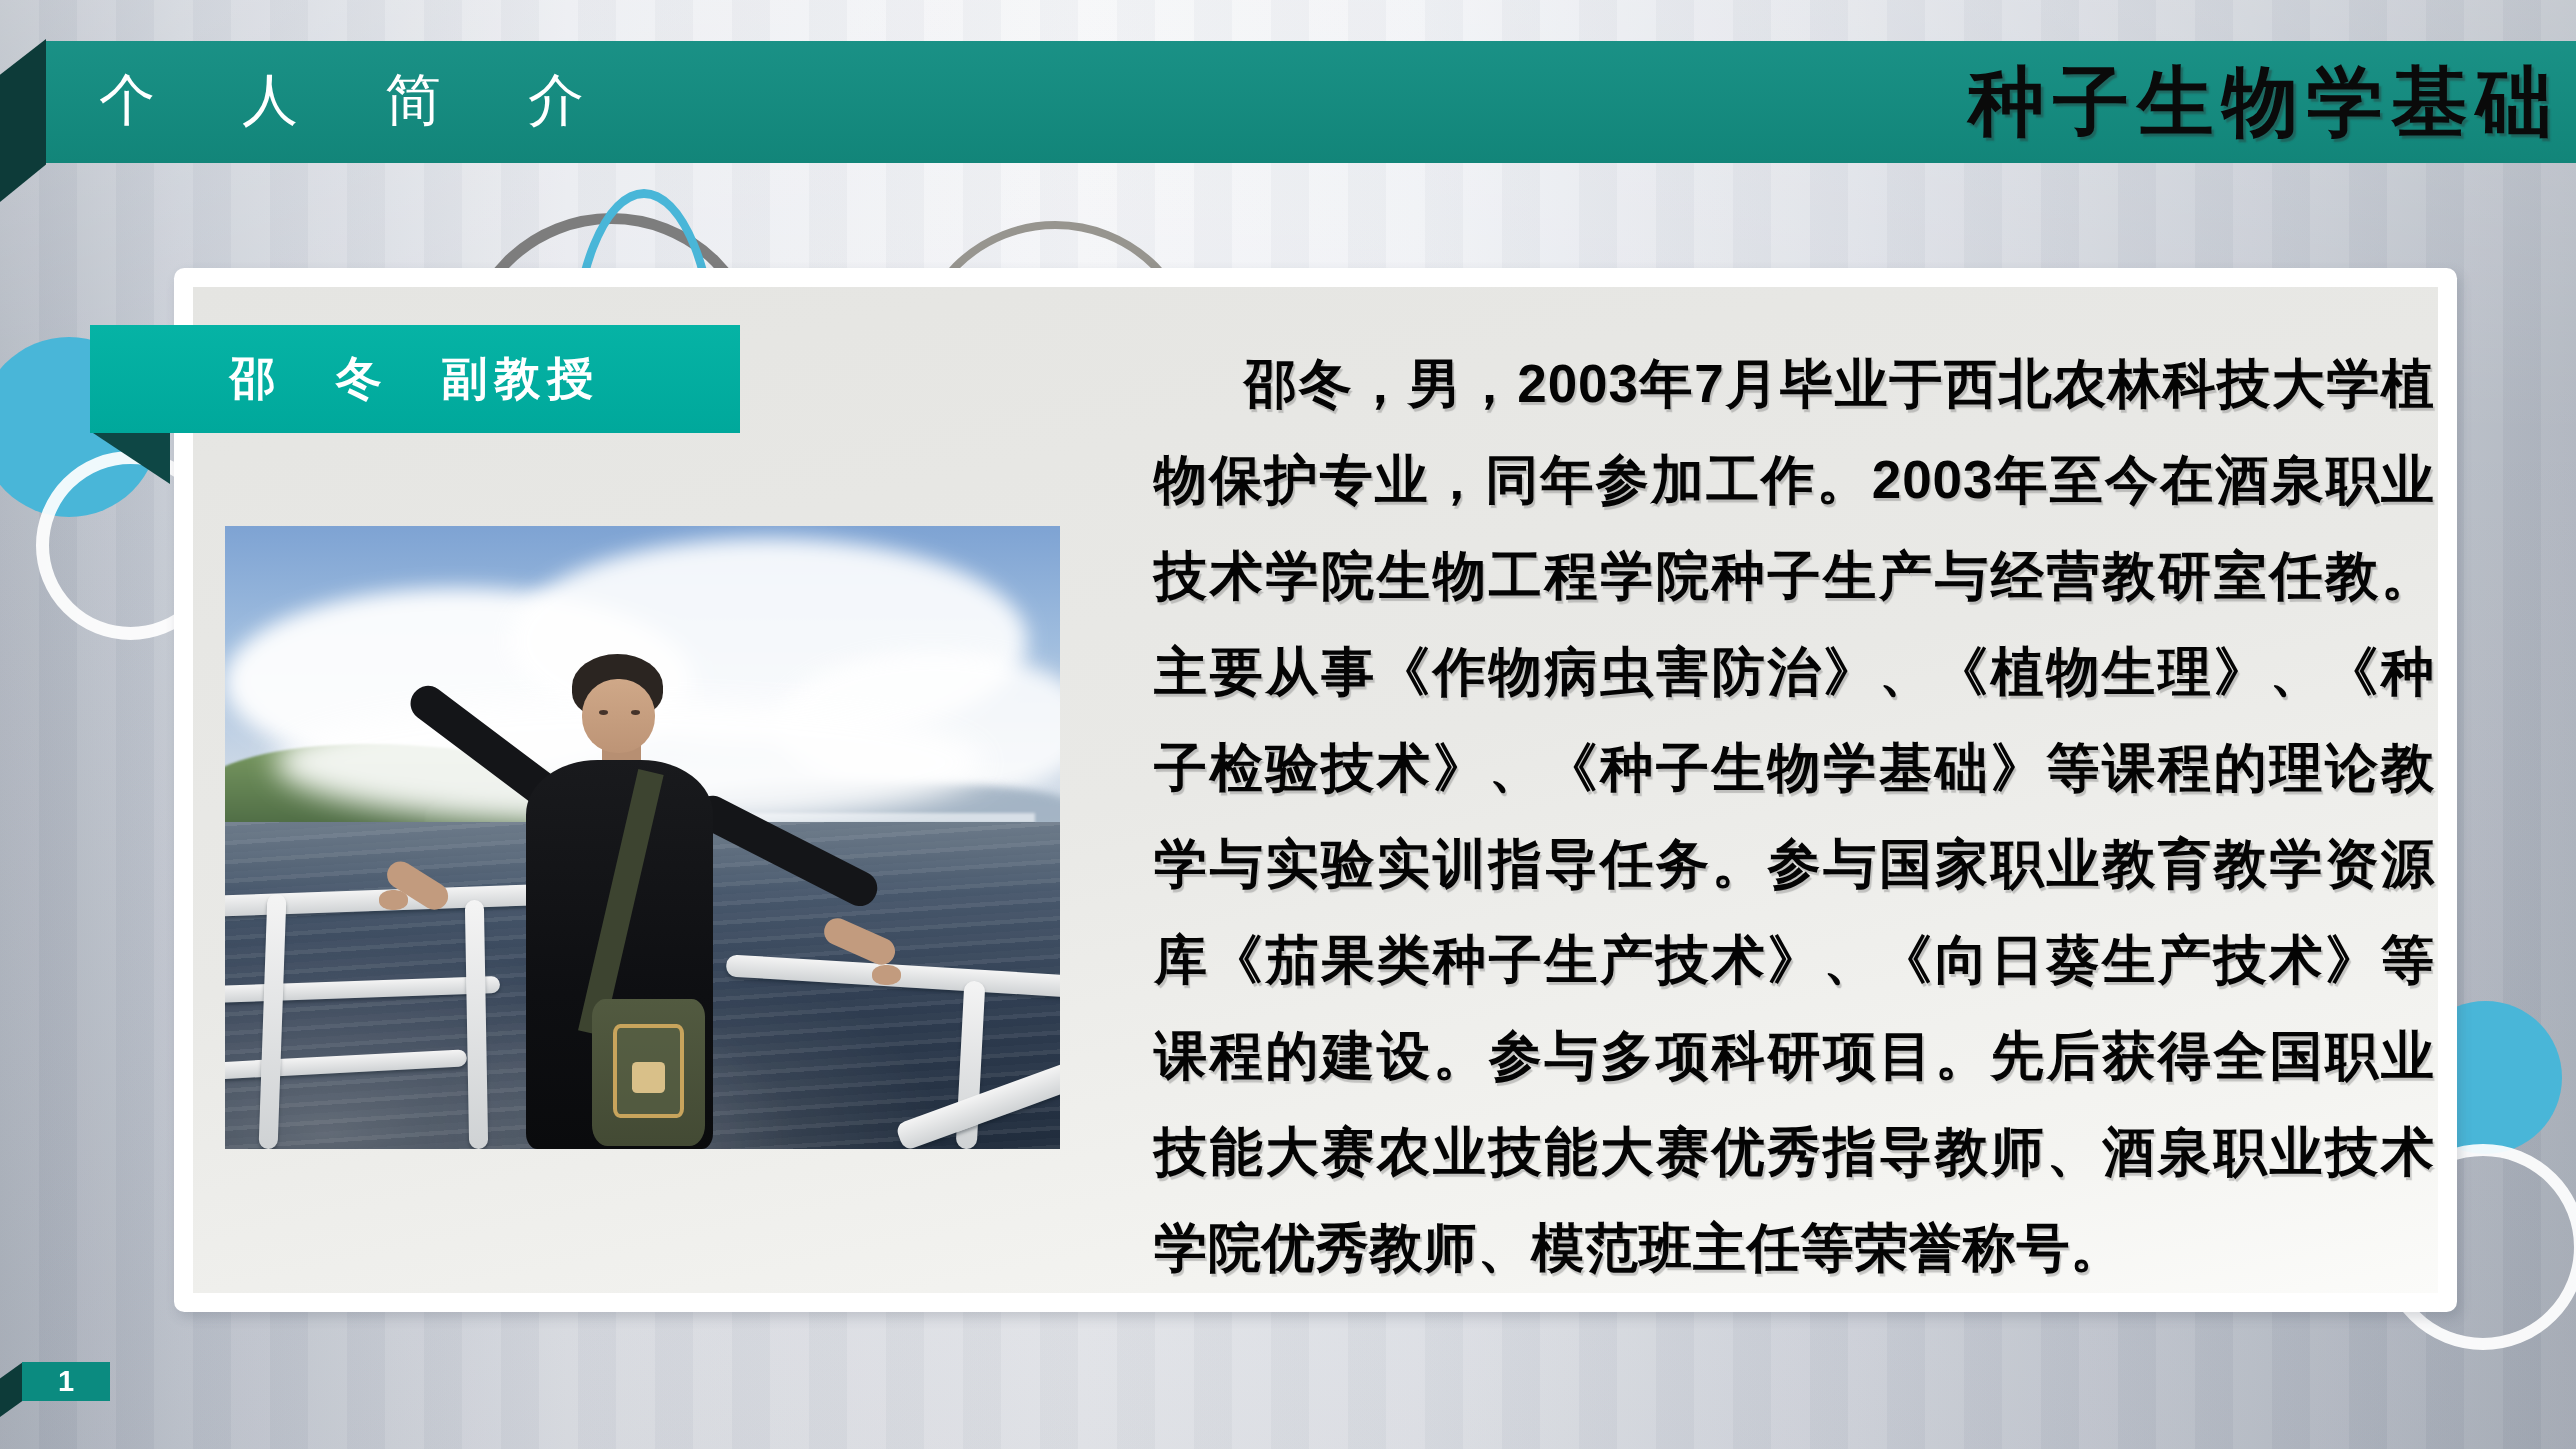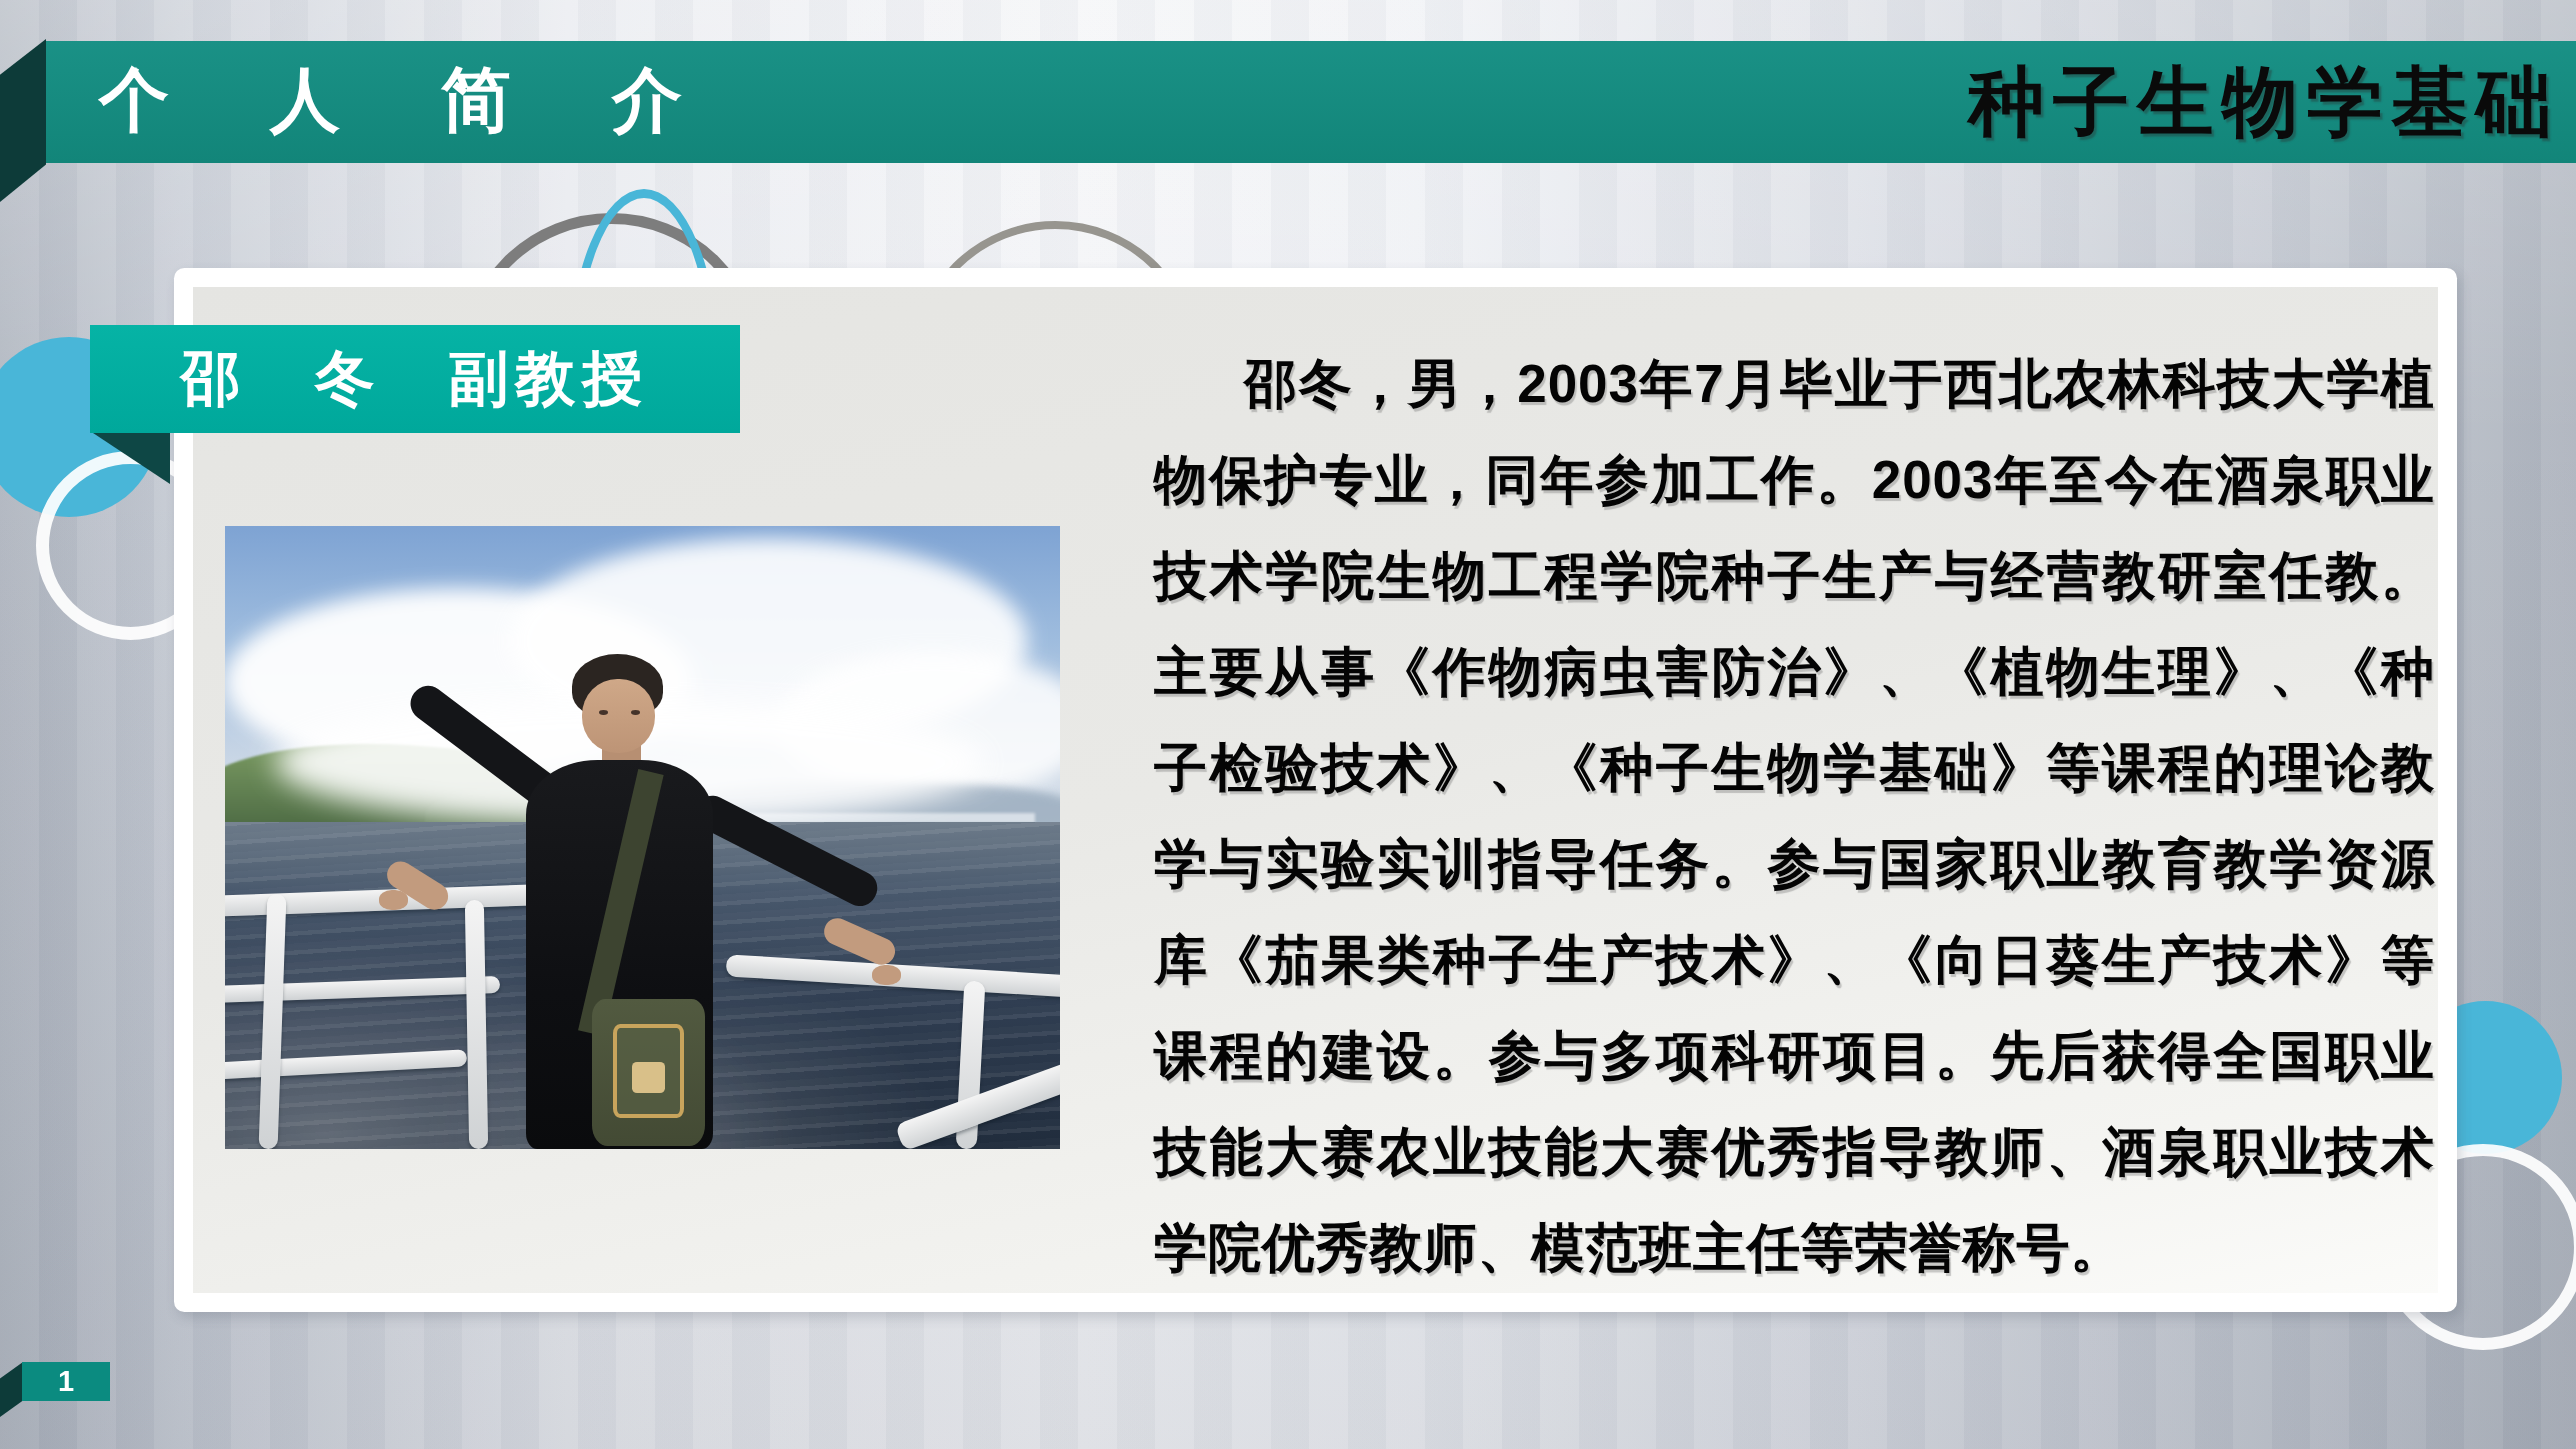--- a/index.html
+++ b/index.html
@@ -31,21 +31,21 @@
   .ring-white-right{left:2380px;top:1144px;width:182px;height:182px;border:12px solid rgba(255,255,255,0.92);}
 
   
   .banner{
     position:absolute;left:46px;top:41px;right:0;height:122px;z-index:4;
     background:linear-gradient(180deg,#1a9186 0%, #128579 100%);
     display:flex;align-items:center;justify-content:space-between;
     padding:0 15.5px 0 53px;box-sizing:border-box;
   }
   .banner-title{
-    color:#ffffff;font-size:70px;font-weight:700;letter-spacing:15.5px;
+    color:#ffffff;font-size:56px;font-weight:400;letter-spacing:15.5px;
     font-family:"DejaVu Serif", cursive, serif;
     white-space:nowrap;line-height:1;transform:translateY(-1.7px);
   }
   .banner-dept{
     color:#0a0a0a;font-size:76px;font-weight:900;letter-spacing:8.6px;
     white-space:nowrap;line-height:1;
     text-shadow:2.6px 2.6px 1.7px rgba(40,60,58,0.45);
   }
   .banner-fold{
     position:absolute;left:0;top:39px;width:46px;height:163px;z-index:3;
@@ -63,21 +63,21 @@
     width:100%;height:100%;
     background:linear-gradient(168deg,#e5e5e2 0%, #e9e9e6 48%, #f4f4f1 85%, #fbfbf9 100%);
   }
 
   
   .badge{
     position:absolute;left:90px;top:325px;width:650px;height:108px;z-index:5;
     background:linear-gradient(180deg,#06b3a5 0%, #00a89b 100%);
     display:flex;align-items:center;justify-content:center;
   }
-  .badge-label{color:#ffffff;font-size:60px;font-weight:700;letter-spacing:6.9px;white-space:nowrap;}
+  .badge-label{color:#ffffff;font-size:46px;font-weight:700;letter-spacing:6.9px;white-space:nowrap;}
   .badge-fold{
     position:absolute;left:90px;top:431px;width:80px;height:53px;z-index:4;
     background:#0e4745;clip-path:polygon(0 0, 100% 0, 100% 100%);
   }
 
   
   .photo{position:absolute;left:225px;top:526px;width:835px;height:623px;z-index:4;overflow:hidden;background:#8ea8c8;}
   .photo *{position:absolute;}
   .ph-sky{left:0;top:0;width:100%;height:52%;background:linear-gradient(180deg,#7ea3d3 0%, #9ebcde 35%, #ccd8e6 75%, #e3e8ed 100%);}
   .ph-cloud{background:#ffffff;border-radius:50%;filter:blur(10.3px);opacity:0.95;}

